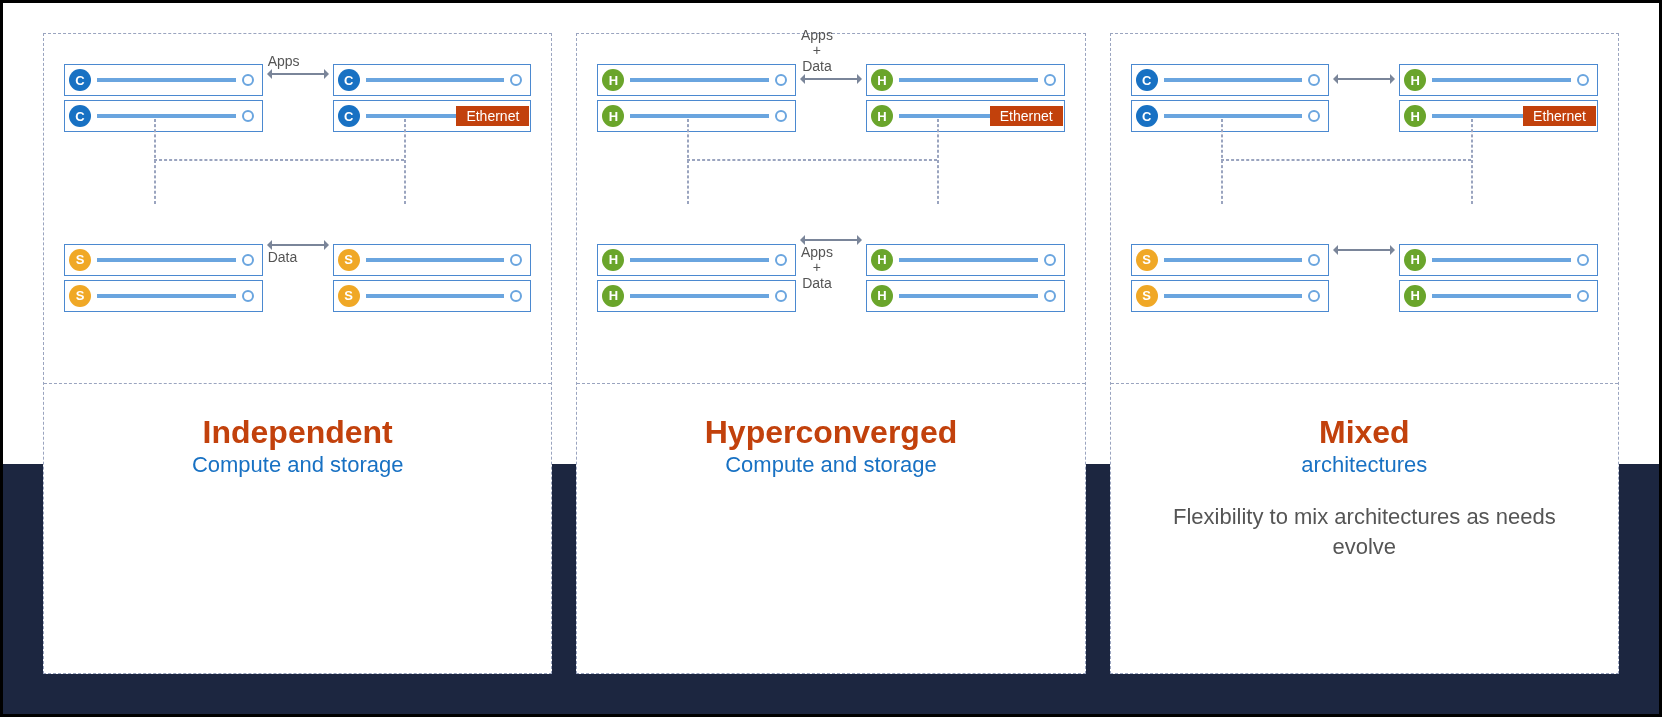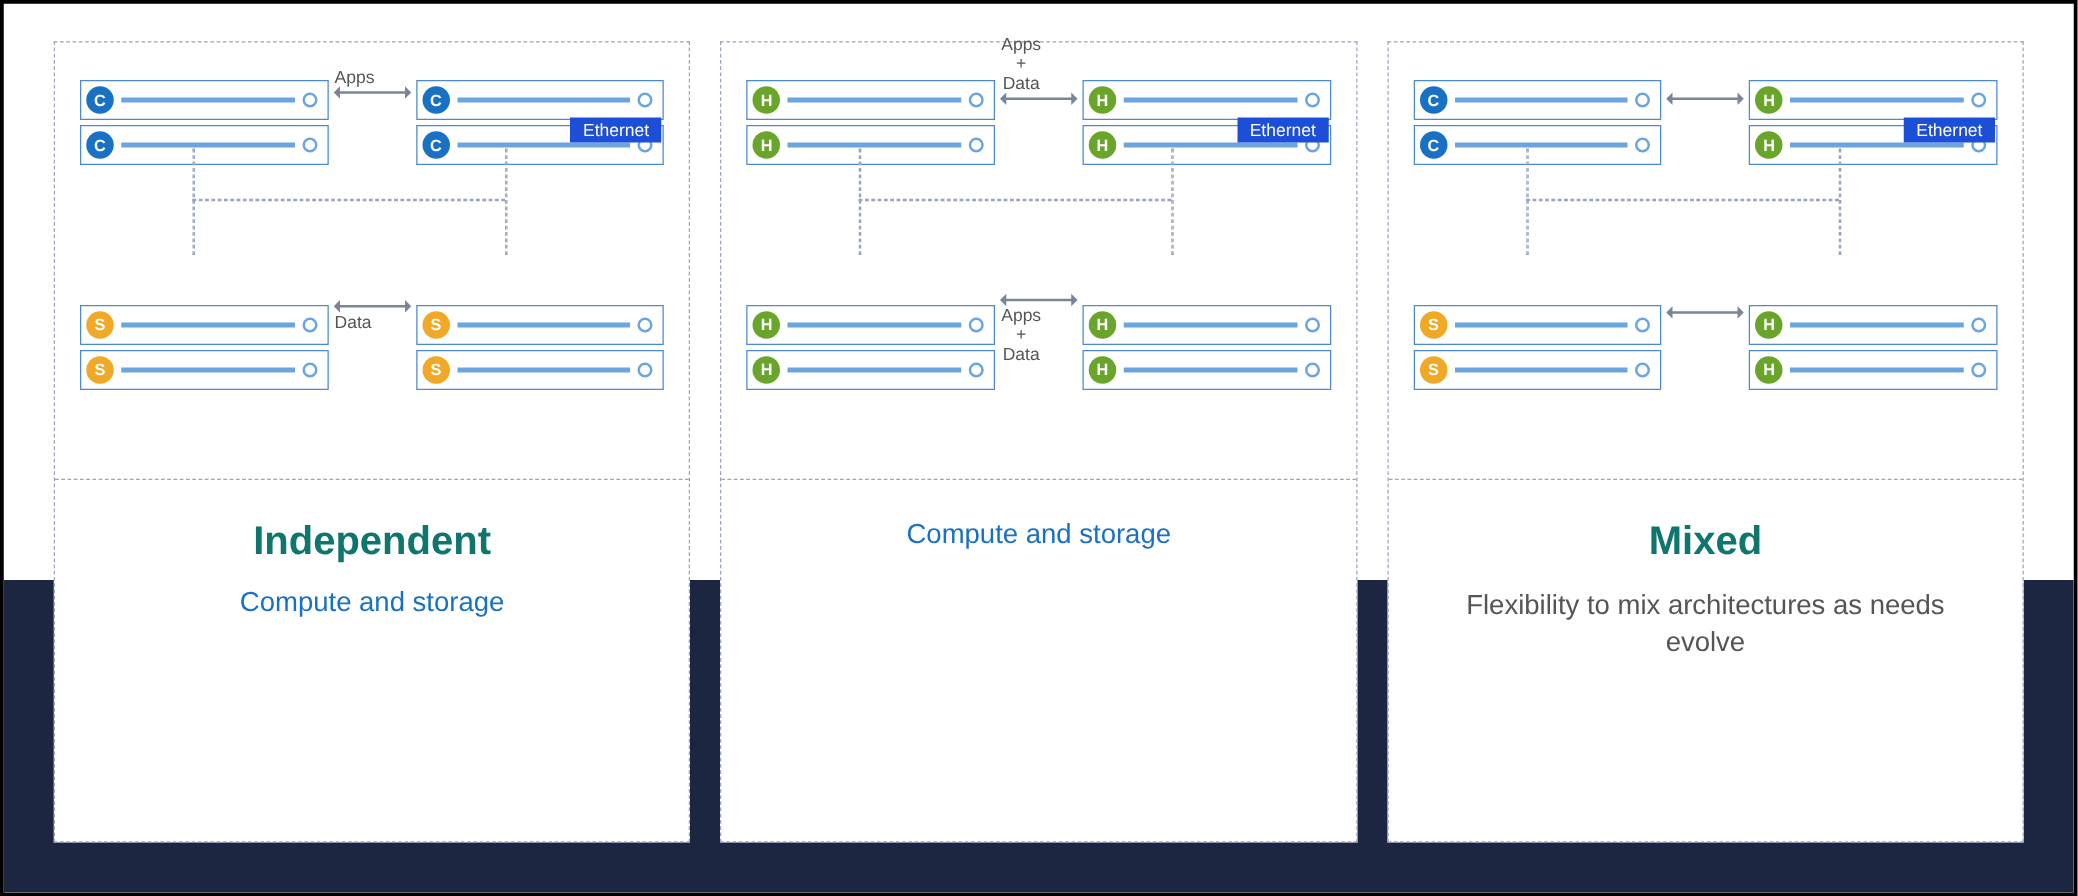--- a/index.html
+++ b/index.html
@@ -40,22 +40,22 @@
     border-bottom: 1px dashed #9aa4bf;
     padding: 30px 20px 20px 20px;
   }
   .text-area {
     padding: 30px 30px 40px 30px;
     text-align: center;
   }
   .title {
     font-size: 32px;
     font-weight: 700;
-    color: #0f766e;
-    margin-bottom: 18px;
+    color: #c2410c;
+    margin-bottom: 1px;
   }
   .subtitle {
     font-size: 22px;
     color: #1871c3;
     margin-bottom: 24px;
   }
   .desc {
     font-size: 22px;
     color: #555;
     line-height: 1.35;
@@ -106,22 +106,22 @@
     background:#6aa5df;
   }
   .server .ring {
     width: 12px; height:12px;
     border: 2px solid #6aa5df;
     border-radius:50%;
     flex-shrink:0;
   }
   .eth-tag {
     position:absolute;
-    right:0; top:60px;
-    background:#1d4ed8;
+    right:0; top:72px;
+    background:#c2410c;
     color:#fff;
     font-size:14px;
     padding:2px 10px;
   }
   .arrow-wrap {
     position:absolute;
     display:flex;
     flex-direction:column;
     align-items:flex-start;
     gap:4px;
@@ -282,20 +282,21 @@
         <span style="white-space:pre;">Apps
 +
 Data</span>
       </div>
       <div class="eth-tag" style="right:22px;">Ethernet</div>
       <div class="conn" style="left:110px;top:85px;width:1px;height:85px;"></div>
       <div class="conn" style="left:110px;top:125px;width:250px;height:1px;"></div>
       <div class="conn" style="left:360px;top:85px;width:1px;height:85px;"></div>
     </div>
     <div class="text-area">
+      <div class="title">Hyperconverged</div>
       <div class="subtitle">Compute and storage</div>
     </div>
   </div>
 
   <div class="card">
     <div class="diagram-area">
       <div class="nodes">
         <div class="pair" id="p2tl">
             <div class="server">
               <span class="badge c">C</span>
@@ -351,17 +352,18 @@
       <div class="arrow-wrap" style="top:215px;left:50%;transform:translateX(-50%);">
         <div class="bar"></div>
       </div>
       <div class="eth-tag" style="right:22px;">Ethernet</div>
       <div class="conn" style="left:110px;top:85px;width:1px;height:85px;"></div>
       <div class="conn" style="left:110px;top:125px;width:250px;height:1px;"></div>
       <div class="conn" style="left:360px;top:85px;width:1px;height:85px;"></div>
     </div>
     <div class="text-area">
       <div class="title">Mixed</div>
+      <div class="subtitle">architectures</div>
       <div class="desc">Flexibility to mix architectures as needs evolve</div>
     </div>
   </div>
 
 </div>
 
 </body></html>

